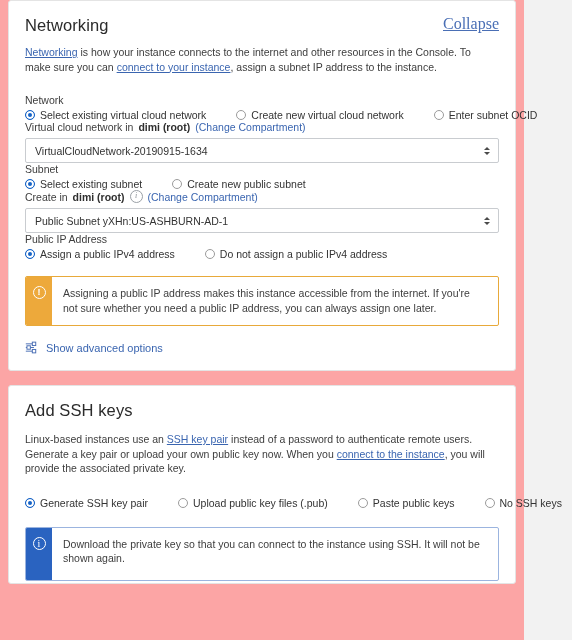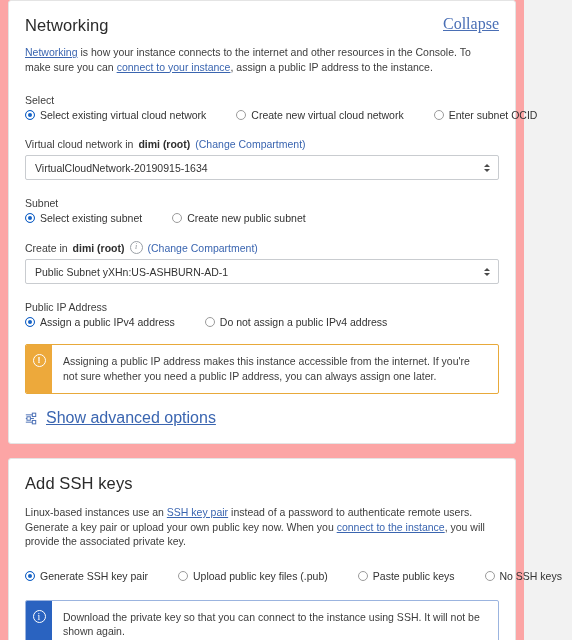--- a/index.html
+++ b/index.html
@@ -58,21 +58,21 @@
     cursor: pointer;
     font-family: Liberation Serif, serif;
   }
   .desc {
     margin: 10px 0 0 0;
     font-size: 10.5px;
     line-height: 14.5px;
     color: #3d3d3d;
     max-width: 540px;
   }
-  .field-group { margin-top: 17px; }
+  .field-group { }
   .group-label {
     font-size: 10.5px;
     color: #3d3d3d;
     margin-bottom: 3px;
     display: block;
   }
   .radio-row {
     display: flex;
     align-items: center;
     gap: 8px;
@@ -217,45 +217,44 @@
 
   .adv-row {
     margin-top: 15px;
     display: flex;
     align-items: center;
     gap: 8px;
     cursor: pointer;
   }
   .sliders-icon { width: 13px; height: 13px; display:block; }
   .adv-link {
-    font-size: 16px;
+    font-size: 11px;
     color: #3a65b0;
-    text-decoration: underline;
   }
 
   .card2-inner { padding-bottom: 2px; }
 </style>
 </head>
 <body>
 
 <div class="page">
 
   <div class="card">
 
     <div class="card-head">
       <h2 class="section-title">Networking</h2>
       <span class="collapse-link">Collapse</span>
     </div>
 
     <p class="desc">
-      <span class="lnk">Networking</span><span> is how your instance connects to the internet and other resources in the Console. To make sure you can </span><span class="lnk">connect to your instance</span><span>, assign a public IP address to the instance.</span>
+      <span class="lnk">Networking</span><span> is how your instance connects to the internet and other resources in the Console. To make sure you can </span><span class="lnk">connect to your instance</span><span>, assign a subnet IP address to the instance.</span>
     </p>
 
     <div class="field-group" style="margin-top:20px;">
-      <span class="group-label">Select</span>
+      <span class="group-label">Network</span>
       <div class="radio-row">
         <div class="radio-opt">
           <span class="radio on"></span>
           <span class="radio-label">Select existing virtual cloud network</span>
         </div>
         <div class="radio-opt">
           <span class="radio"></span>
           <span class="radio-label">Create new virtual cloud network</span>
         </div>
         <div class="radio-opt">

